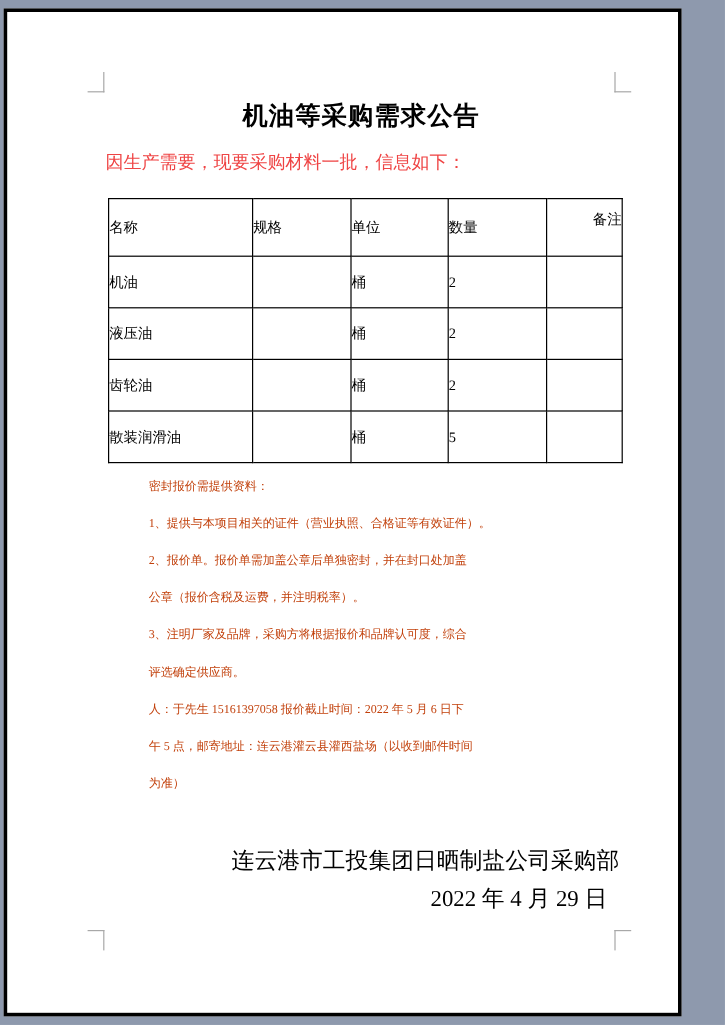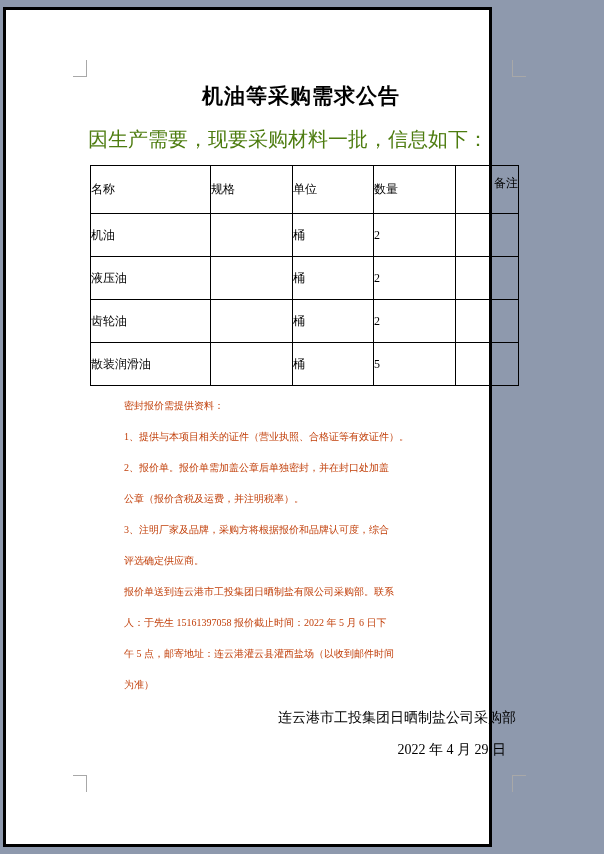--- a/index.html
+++ b/index.html
@@ -11,21 +11,21 @@
     overflow: hidden;
   }
   .canvas {
     position: absolute; left: 0; top: 0;
     width: 604px; height: 854px;
     background: #8e99ad;
   }
   .page {
     position: absolute;
     left: 3px; top: 7px;
-    width: 489px; height: 840px;
+    width: 565px; height: 840px;
     background: #ffffff;
     border: 3px solid #000000;
     padding-left: 30px;
   }
   
   .crop { position: absolute; width: 14px; height: 17px; }
   .crop-tl { left: 67px; top: 50px; border-right: 1px solid #a8a8a8; border-bottom: 1px solid #a8a8a8; }
   .crop-tr { left: 506px; top: 50px; border-left: 1px solid #a8a8a8; border-bottom: 1px solid #a8a8a8; }
   .crop-bl { left: 67px; top: 765px; border-right: 1px solid #a8a8a8; border-top: 1px solid #a8a8a8; }
   .crop-br { left: 506px; top: 765px; border-left: 1px solid #a8a8a8; border-top: 1px solid #a8a8a8; }
@@ -36,22 +36,22 @@
     text-align: center;
     font-size: 21px;
     font-weight: bold;
     letter-spacing: 1px;
     color: #000;
     white-space: nowrap;
   }
   .intro {
     position: absolute;
     left: 82px; top: 116px; width: 440px;
-    font-size: 20px;
-    color: #4d7c0f;
+    font-size: 15px;
+    color: #ef4444;
     white-space: nowrap;
   }
   table.items {
     position: absolute;
     left: 84px; top: 155px;
     border-collapse: collapse;
     table-layout: fixed;
     width: 428px;
   }
   table.items col.c1 { width: 120px; }
@@ -82,21 +82,21 @@
     font-size: 10px;
     line-height: 31px;
     color: #c2410c;
     margin-left: 36px;
   }
   .body-text .line { white-space: nowrap; }
 
   .signature-block {
     position: absolute;
     left: 82px; top: 692px; width: 428px;
-    font-size: 14px;
+    font-size: 19px;
     line-height: 32px;
     text-align: right;
     color: #000;
   }
   .signature-block .date-line { padding-right: 10px; }
 </style>
 </head>
 <body>
 
 <div class="canvas">
@@ -160,21 +160,20 @@
       </tbody>
     </table>
 
     <div class="body-text">
       <div class="line">密封报价需提供资料：</div>
       <div class="line">1、提供与本项目相关的证件（营业执照、合格证等有效证件）。</div>
       <div class="line">2、报价单。报价单需加盖公章后单独密封，并在封口处加盖</div>
       <div class="line">公章（报价含税及运费，并注明税率）。</div>
       <div class="line">3、注明厂家及品牌，采购方将根据报价和品牌认可度，综合</div>
       <div class="line">评选确定供应商。</div>
-      <div class="line">报价单送到连云港市工投集团日晒制盐有限公司采购部。联系</div>
       <div class="line">人：于先生 15161397058 报价截止时间：2022 年 5 月 6 日下</div>
       <div class="line">午 5 点，邮寄地址：连云港灌云县灌西盐场（以收到邮件时间</div>
       <div class="line">为准）</div>
     </div>
 
     <div class="signature-block">
       <div class="sig-line">连云港市工投集团日晒制盐公司采购部</div>
       <div class="date-line">2022 年 4 月 29 日</div>
     </div>
 

